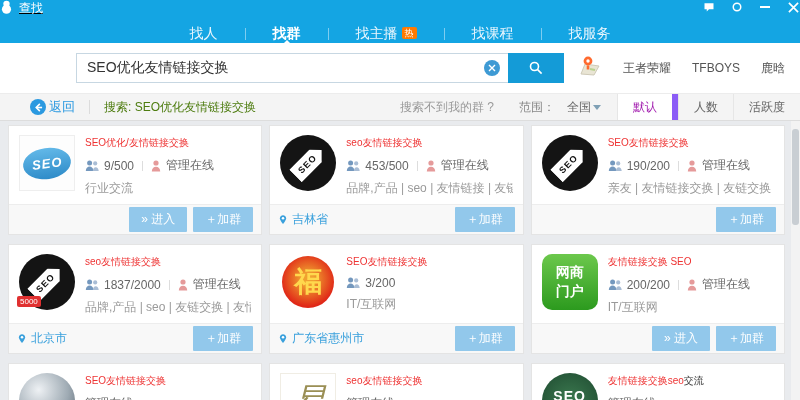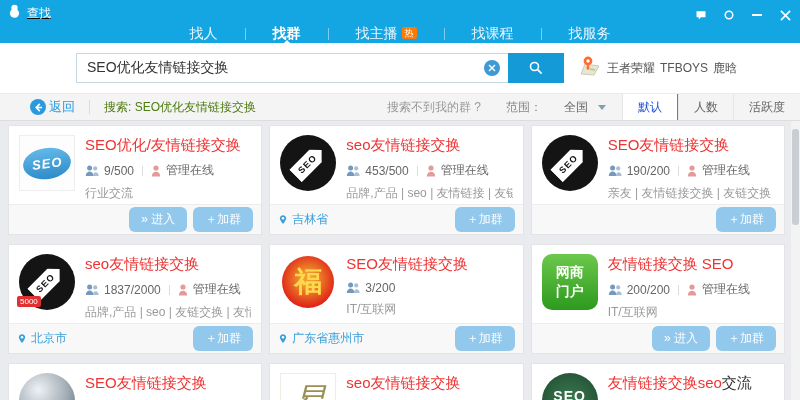--- a/index.html
+++ b/index.html
@@ -1,20 +1,20 @@
 <!DOCTYPE html>
 <html><head>
 <meta charset="utf-8">
 <style>
   * { box-sizing: border-box; margin: 0; padding: 0; }
   html,body { width: 800px; height: 400px; overflow: hidden;
     font-family: "Liberation Sans", sans-serif; background: #e9ebee; }
 
   
-  .titlebar { height: 22px; background: #14a5e3; display: flex; align-items: flex-end; padding: 0 8px; text-decoration: underline; }
+  .titlebar { height: 22px; background: #14a5e3; display: flex; align-items: flex-start; padding: 0 0; text-decoration: underline; }
   .titlebar .app-title { color: #fff; font-size: 12px; margin-left: 6px; }
   .win-controls { margin-left: auto; display: flex; align-items: center; gap: 14px; }
   .win-controls .wc { width: 14px; height: 14px; display: flex; align-items: center; justify-content: center; cursor: pointer; }
   .wc-min i { display: block; width: 10px; height: 2px; background: #fff; }
 
   
   .navbar { height: 21px; background: #14a5e3; display: flex; align-items: center; justify-content: center; }
   .nav-tab { position: relative; color: #eaf6fd; font-size: 14px; margin: 0 27px; cursor: pointer; line-height: 18px; }
   .nav-tab.active { color: #fff; font-weight: bold; }
   .nav-tab.active::after { content: ""; position: absolute; left: 50%; transform: translateX(-50%);
@@ -25,59 +25,59 @@
 
   
   .search-row { height: 50px; background: #fff; display: flex; align-items: center; padding-left: 76px; }
   .search-box { position: relative; width: 432px; height: 30px; }
   .search-input { width: 100%; height: 100%; border: 1px solid #c7d7e2; border-right: none;
     padding: 0 30px 0 10px; font-size: 14px; color: #333; outline: none; font-family: inherit; }
   .clear-btn { position: absolute; right: 8px; top: 7px; width: 16px; height: 16px; border-radius: 50%;
     background: #3e9ad4; display: flex; align-items: center; justify-content: center; cursor: pointer; }
   .search-btn { width: 56px; height: 30px; background: #149bd7; border: none; cursor: pointer;
     display: flex; align-items: center; justify-content: center; }
-  .hot-area { margin-left: 14px; display: flex; align-items: center; gap: 5px; justify-content: space-between; }
+  .hot-area { margin-left: 14px; display: flex; align-items: center; gap: 21px; justify-content: space-between; }
   .hot-word { font-size: 12px; color: #555; cursor: pointer; white-space: nowrap; }
   .map-pick { cursor: pointer; }
 
   
   .filterbar { height: 28px; background: #f4f4f4; border-top: 1px solid #ececec; border-bottom: 1px solid #ddd;
     display: flex; align-items: center; font-size: 12px; }
   .back-btn { display: flex; align-items: center; gap: 3px; margin-left: 30px; cursor: pointer; }
   .back-circle { width: 16px; height: 16px; border-radius: 50%; background: #2b99e0;
     display: flex; align-items: center; justify-content: center; }
   .back-label { color: #2b99e0; font-size: 13px; }
   .fdiv { width: 1px; height: 14px; background: #dcdcdc; margin: 0 14px; }
   .search-summary { color: #4d7c0f; }
   .filter-right { margin-left: auto; display: flex; align-items: center; height: 100%; }
   .not-found { color: #999; cursor: pointer; margin-right: 25px; }
   .scope-label { color: #888; }
-  .scope-select { display: flex; align-items: center; gap: 10px; margin: 0 16px 0 22px; cursor: pointer; color: #666; }
+  .scope-select { display: flex; align-items: center; gap: 2px; margin: 0 16px 0 12px; cursor: pointer; color: #666; }
   .caret-down { width: 0; height: 0; border: 4px solid transparent; border-bottom: none; border-top: 5px solid #7fa0b5; }
   .sort-tab { height: 100%; line-height: 27px; padding: 0 15px; color: #666; cursor: pointer; border-left: 1px solid #e6e6e6; }
-  .sort-tab.active { background: #fff; color: #1d4ed8; border-right: 1px solid #8b5cf6; }
+  .sort-tab.active { background: #fff; color: #a21caf; border-right: 6px solid #8b5cf6; }
 
   
   .grid-wrap { position: relative; height: 279px; }
   .grid { padding: 4px 15px 0 8px; display: grid; grid-template-columns: repeat(3, 1fr);
     grid-auto-rows: 110px; gap: 9px 7px; height: 100%; overflow: hidden; }
   .card { background: #fff; border: 1px solid #e4e4e4; display: flex; flex-direction: column; overflow: hidden; }
   .card-body { flex: 1; padding: 9px 10px; display: flex; gap: 10px; overflow: hidden; }
   .card-icon { width: 56px; height: 56px; flex: none; position: relative; }
   .card-info { flex: 1; min-width: 0; padding-top: 1px; }
-  .card-title { font-size: 15px; white-space: nowrap; overflow: hidden; cursor: pointer; }
+  .card-title { font-size: 10px; white-space: nowrap; overflow: hidden; cursor: pointer; }
   .t-red { color: #ee3333; } .t-rest { color: #333; margin-top: 48px; }
   .card-stats { margin-top: 7px; font-size: 12px; color: #666; display: flex; align-items: center; gap: 5px; }
   .stat-sep { width: 1px; height: 10px; background: #ddd; margin: 0 3px; }
   .card-tags { margin-top: 6px; font-size: 12px; color: #9a9a9a; white-space: nowrap; overflow: hidden; }
   .card-footer { height: 30px; background: #f8f8f8; border-top: 1px solid #ededed;
     display: flex; align-items: center; padding: 0 8px; flex: none; }
   .location { display: flex; align-items: center; gap: 4px; color: #39a0dc; font-size: 12px; }
   .btn-group { margin-left: auto; display: flex; gap: 6px; }
-  .cbtn { background: #92c8eb; color: #fff; font-size: 12px; border: none; border-radius: 6px;
+  .cbtn { background: #92c8eb; color: #fff; font-size: 12px; border: none; border-radius: 1px;
     padding: 4px 12px; cursor: pointer; font-family: inherit; white-space: nowrap; }
 
   
   .icon-seo-blue { background: #fdfdfd; border: 1px solid #eee; display: flex; align-items: center; justify-content: center; }
   .icon-seo-blue .ic-text { background: linear-gradient(#62b8e8,#2f8cc9); color: #fff; font-weight: bold;
     font-style: italic; font-size: 13px; padding: 8px 9px; border-radius: 50%; transform: rotate(-8deg); letter-spacing: 1px; }
   .icon-tag-black { background: #141414; border-radius: 50%; display: flex; align-items: center; justify-content: center; }
   .icon-tag-black .tag { background: #fff; color: #111; font-size: 9px; font-weight: bold; letter-spacing: 1px;
     padding: 4px 9px 4px 6px; transform: rotate(-45deg);
     clip-path: polygon(0 0, 76% 0, 100% 50%, 76% 100%, 0 100%); }

